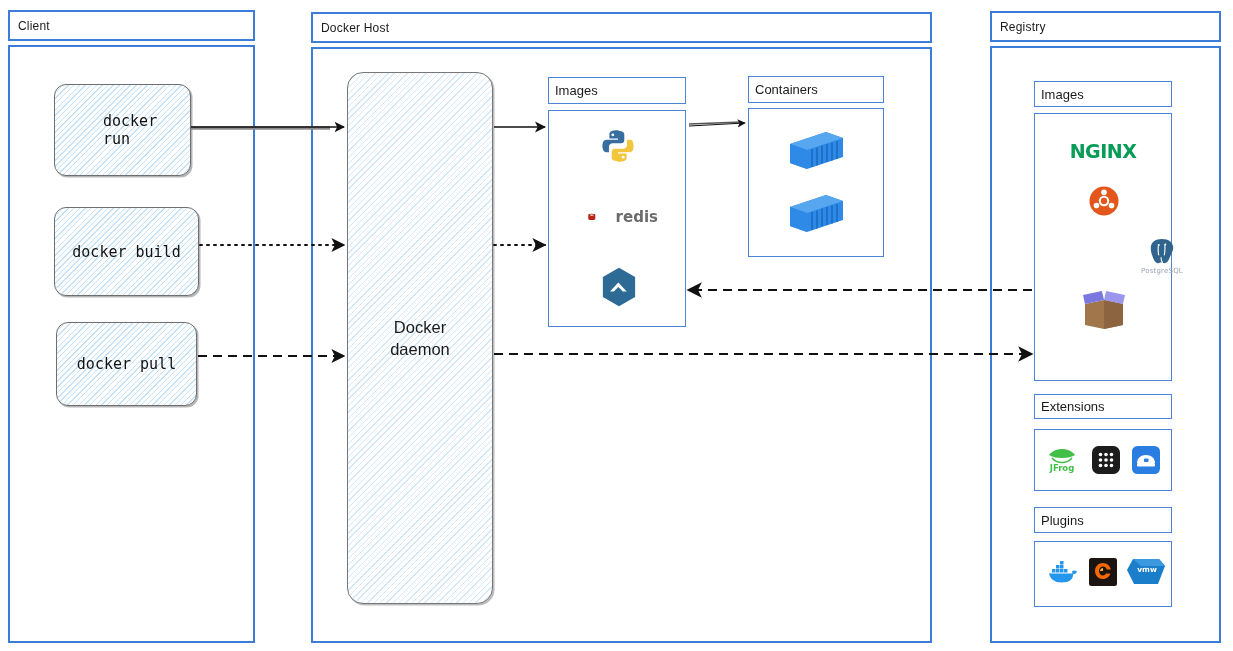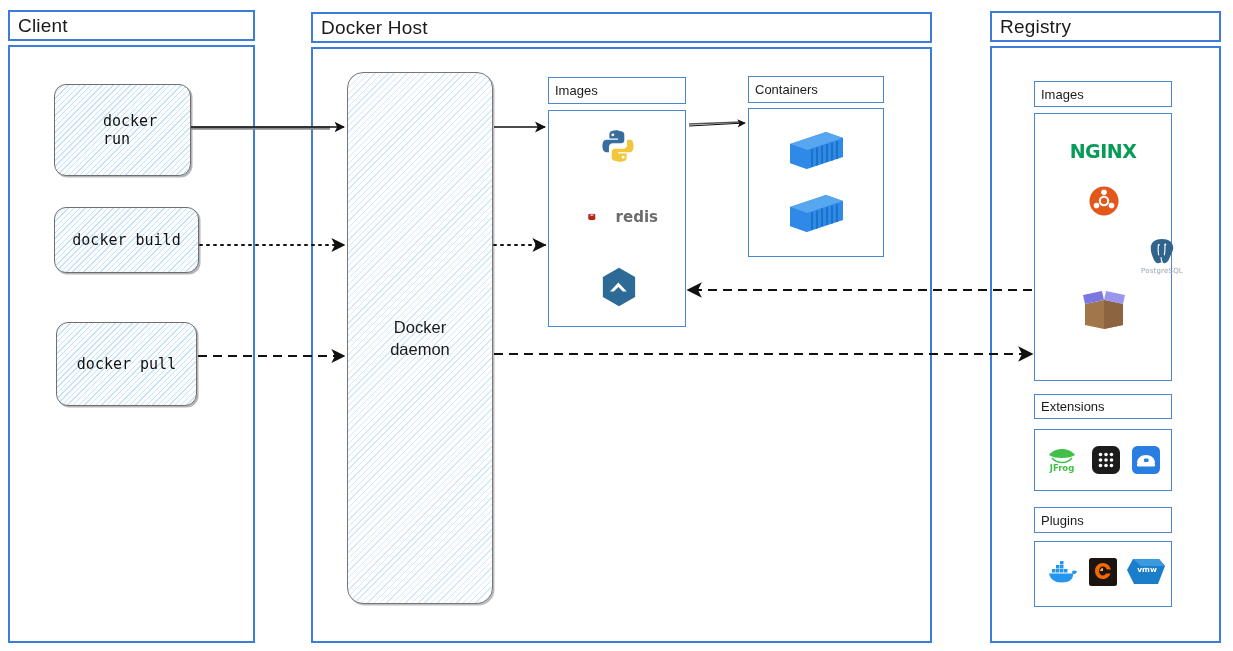--- a/index.html
+++ b/index.html
@@ -20,21 +20,21 @@
   
   .abs { position: absolute; box-sizing: border-box; }
 
   
   .panel-title {
     border: 2px solid #3b7dd8;
     background: #ffffff;
     display: flex;
     align-items: center;
     padding-left: 8px;
-    font-size: 19px;
+    font-size: 12px;
     color: #1a1a1a;
     letter-spacing: 0.2px;
   }
   
   .panel-body {
     border: 2px solid #3b7dd8;
     background: #ffffff;
   }
 
   
@@ -140,21 +140,21 @@
 <div id="stage">
 
   <div class="abs panel-title" style="left:8px; top:10px; width:247px; height:31px;">
     <span>Client</span>
   </div>
   <div class="abs panel-body" style="left:8px; top:45px; width:247px; height:598px;"></div>
 
   <div class="abs cmd-box" style="left:54px; top:84px; width:137px; height:92px;padding-left:48px;">
     <span>docker run</span>
   </div>
-  <div class="abs cmd-box" style="left:54px; top:207px; width:145px; height:66px;">
+  <div class="abs cmd-box" style="left:54px; top:207px; width:145px; height:89px;">
     <span>docker build</span>
   </div>
   <div class="abs cmd-box" style="left:56px; top:322px; width:141px; height:84px;">
     <span>docker pull</span>
   </div>
 
   <div class="abs panel-title" style="left:311px; top:12px; width:621px; height:31px;">
     <span>Docker Host</span>
   </div>
   <div class="abs panel-body" style="left:311px; top:47px; width:621px; height:596px;"></div>

